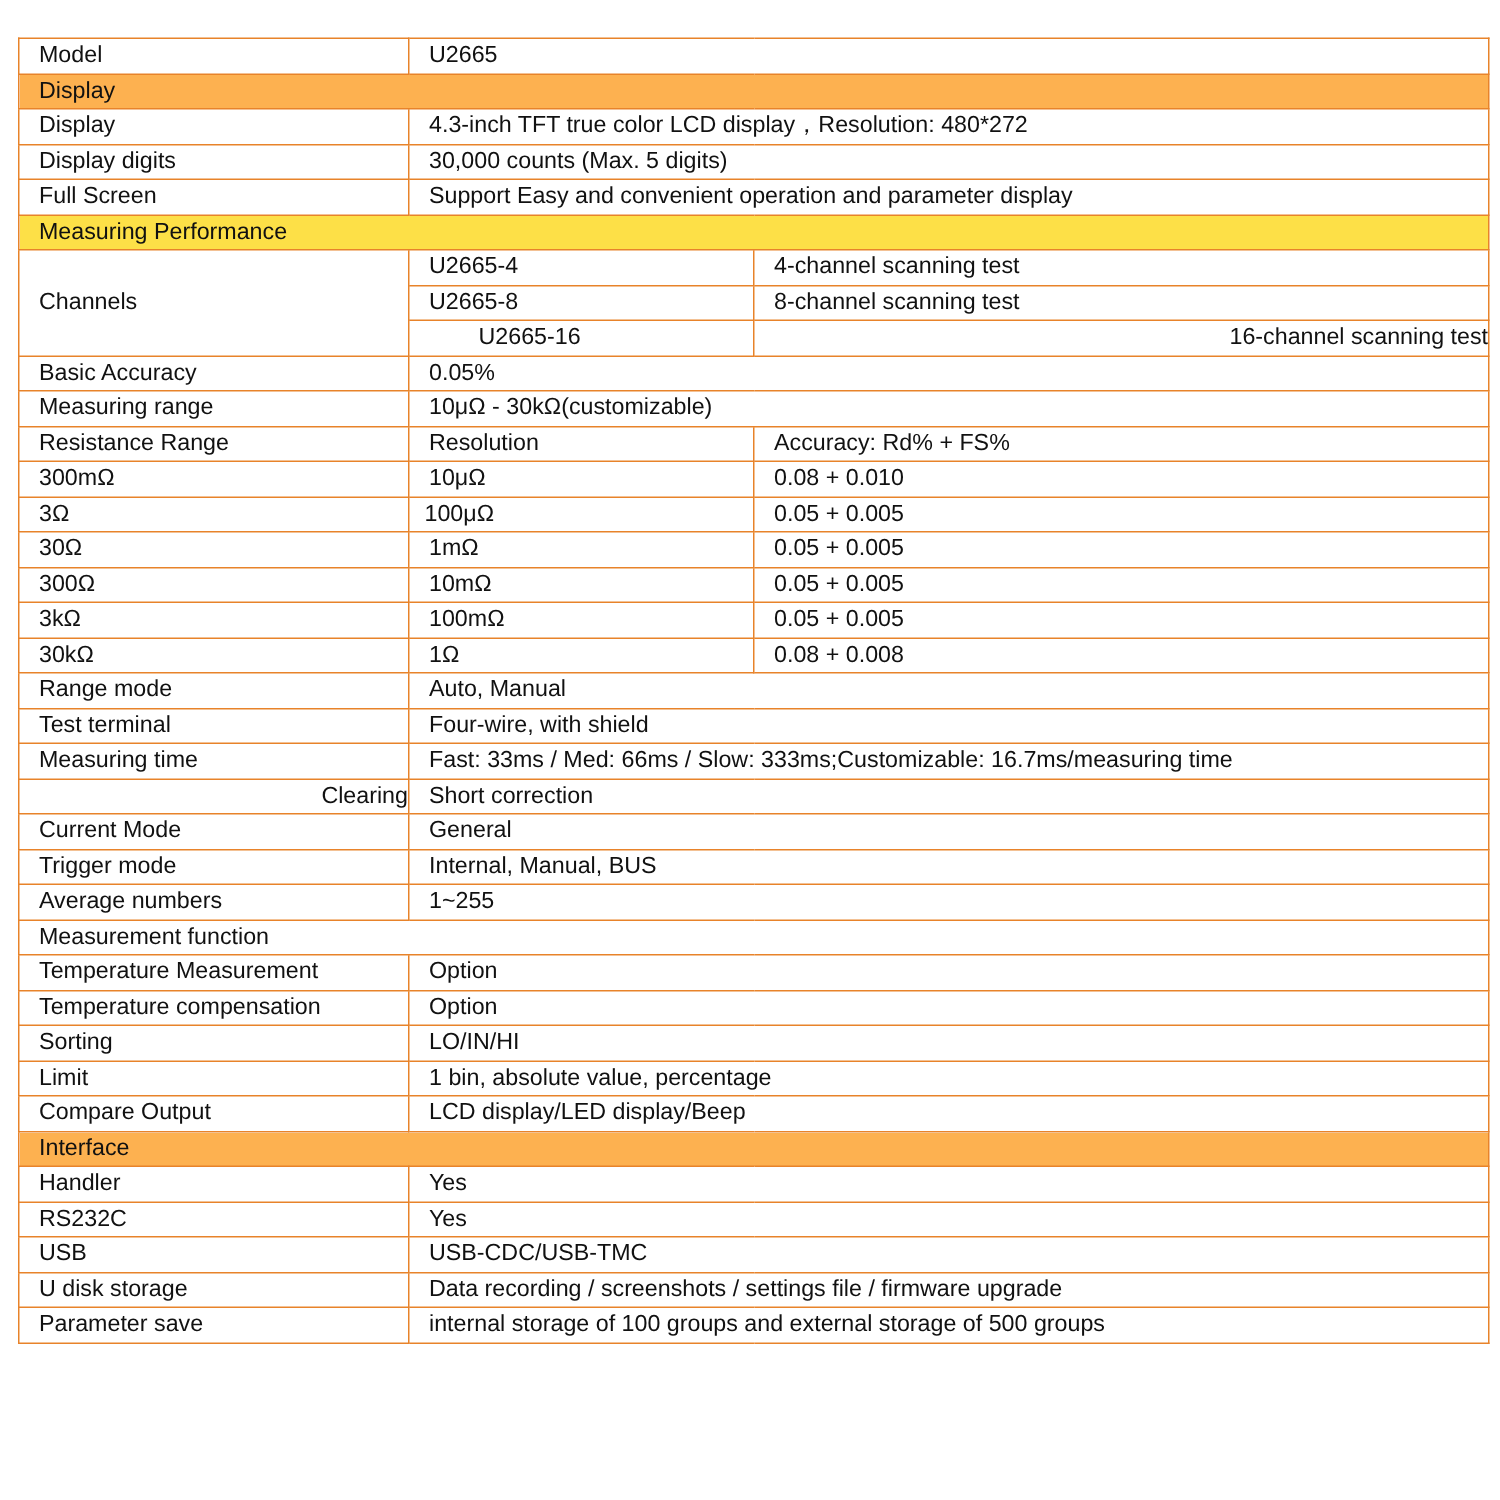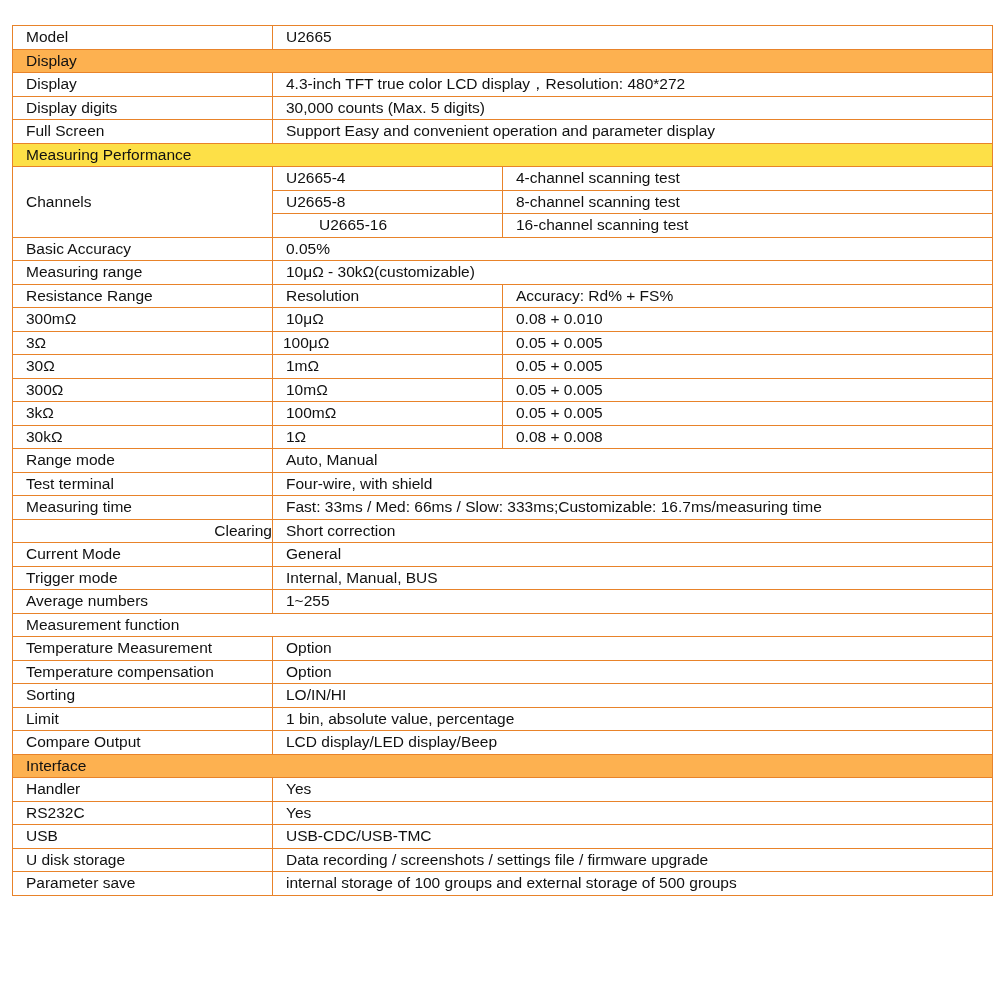--- a/index.html
+++ b/index.html
@@ -80,21 +80,21 @@
       <td rowspan="3" style="border-color: rgb(232, 131, 42);">Channels</td>
       <td class="val" style="border-color: rgb(232, 131, 42);">U2665-4</td>
       <td class="val" style="border-color: rgb(232, 131, 42);">4-channel scanning test</td>
     </tr>
     <tr>
       <td class="val" style="border-color: rgb(232, 131, 42);">U2665-8</td>
       <td class="val" style="border-color: rgb(232, 131, 42);">8-channel scanning test</td>
     </tr>
     <tr>
       <td class="val" style="border-color: rgb(232, 131, 42); padding-left: 46px;">U2665-16</td>
-      <td class="val" style="border-color: rgb(232, 131, 42);">16-channel scanning test</td>
+      <td class="val" style="border-color: rgb(232, 131, 42); text-align: right;">16-channel scanning test</td>
     </tr>
     <tr>
       <td style="border-color: rgb(232, 131, 42);">Basic Accuracy</td>
       <td colspan="2" class="val" style="border-color: rgb(232, 131, 42);">0.05%</td>
     </tr>
     <tr>
       <td style="border-color: rgb(232, 131, 42);">Measuring range</td>
       <td colspan="2" class="val" style="border-color: rgb(232, 131, 42);">10μΩ - 30kΩ(customizable)</td>
     </tr>
 

